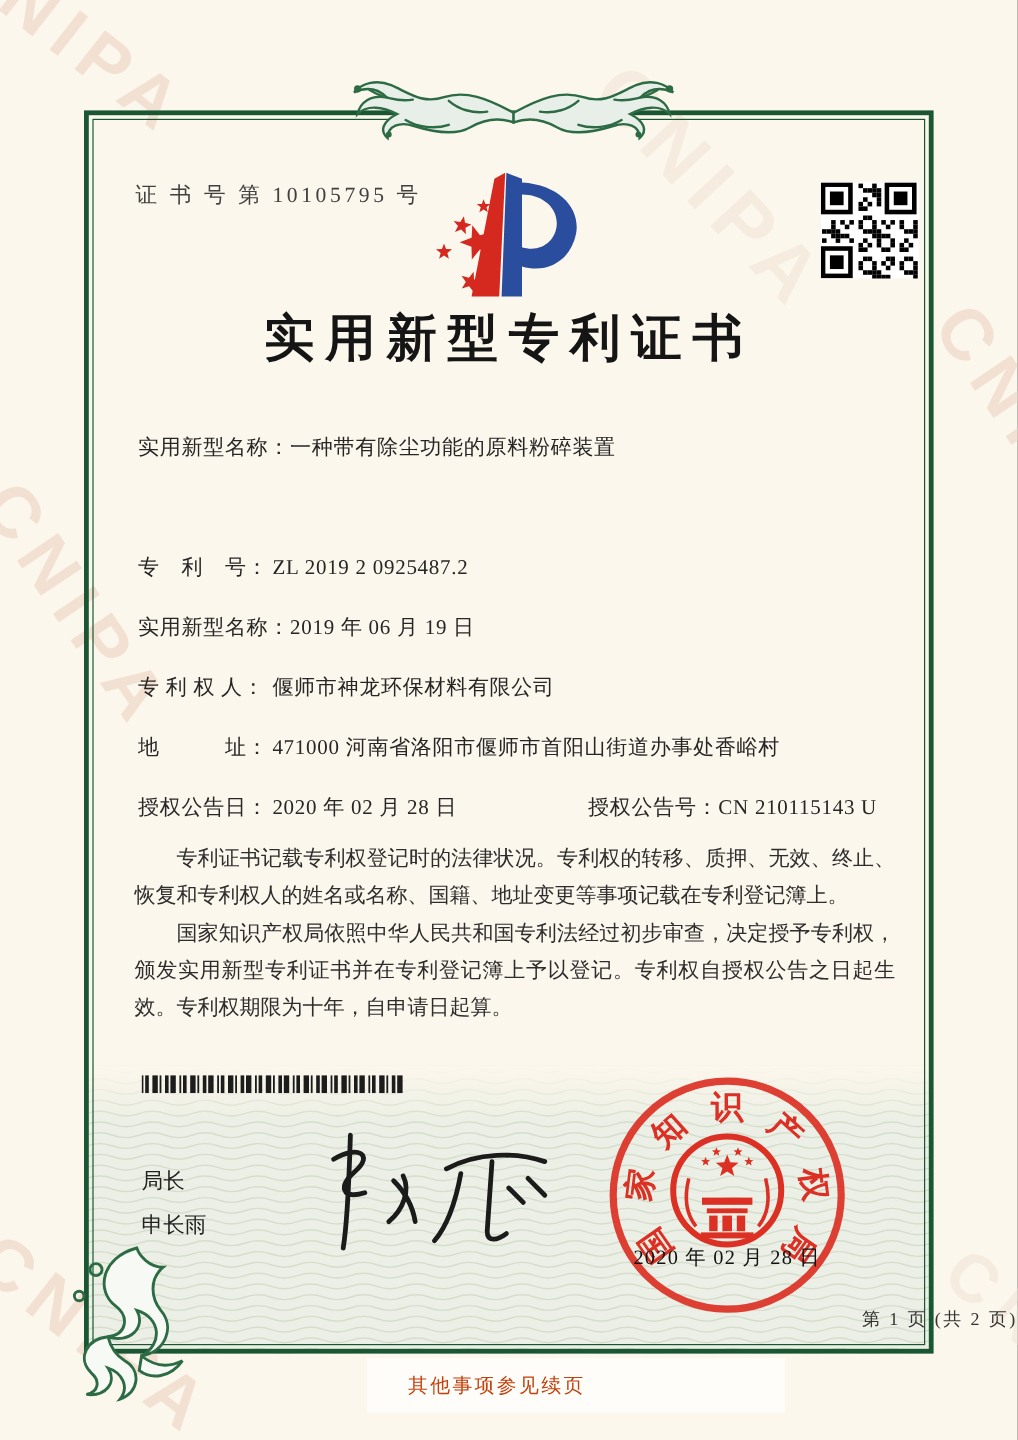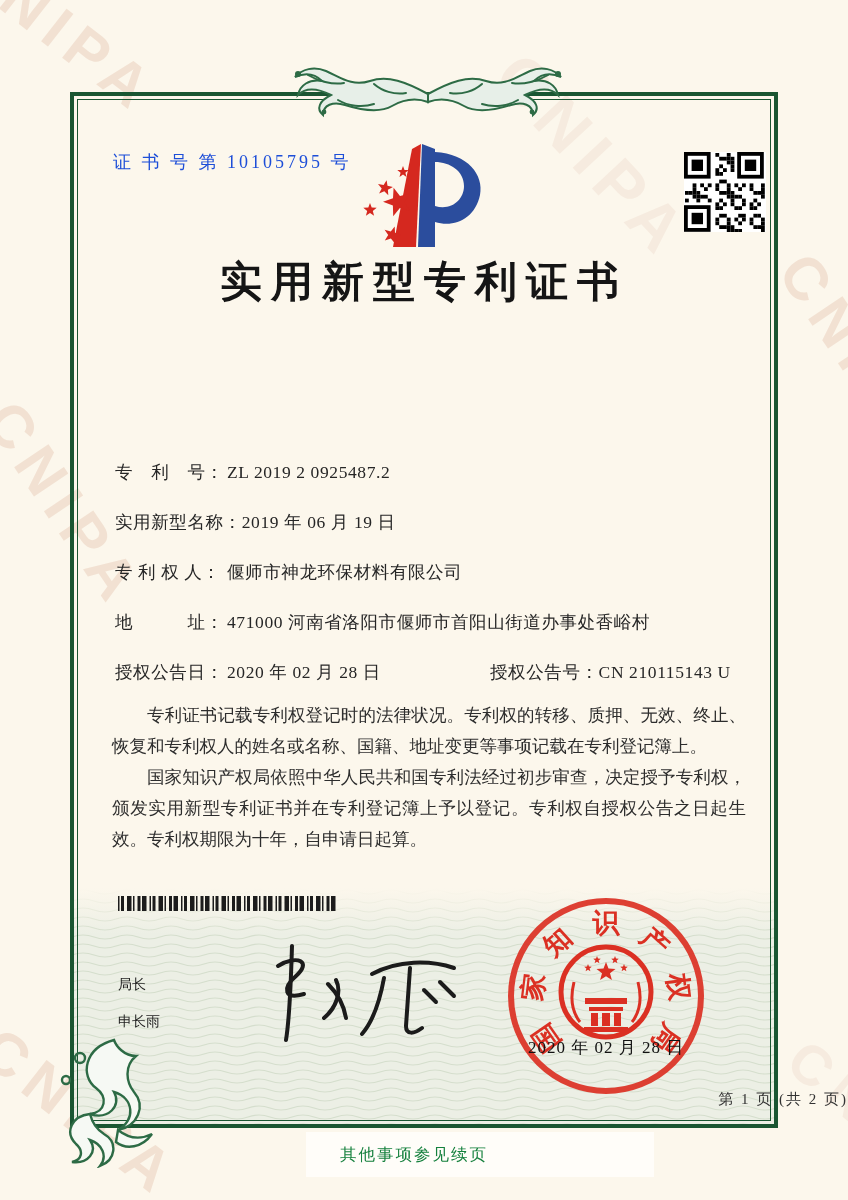--- a/index.html
+++ b/index.html
@@ -30,21 +30,21 @@
     position:absolute;left:70px;top:92px;width:708px;height:1036px;
     border:4px solid #1a5632;box-sizing:border-box;
   }
   .frame-inner{
     position:absolute;left:3px;top:3px;right:3px;bottom:3px;
     border:1px solid #1a5632;
   }
   .top-orn{position:absolute;left:278px;top:60px;}
   .corner-orn{position:absolute;left:36px;top:1036px;}
   
-  .cert-no{position:absolute;left:113px;top:150px;font-size:18px;letter-spacing:3px;color:#1d4ed8;}
+  .cert-no{position:absolute;left:113px;top:150px;font-size:18px;letter-spacing:3px;color:#404040;}
   .logo{position:absolute;left:355px;top:142px;}
   .qr{position:absolute;left:684px;top:152px;width:82px;height:80px;background:#fff;}
   .doc-title{
     position:absolute;left:0;top:254px;width:100%;text-align:center;
     font-size:42px;font-weight:bold;letter-spacing:9px;color:#151515;
   }
   
   .field-row{position:absolute;left:115px;font-size:17.5px;color:#262626;white-space:nowrap;letter-spacing:0.6px;}
   .field-row .lbl{display:inline-block;min-width:112px;}
   .fr1{top:360px;} .fr2{top:410px;} .fr3{top:460px;} .fr4{top:510px;}
@@ -54,21 +54,21 @@
   
   .body-text{
     position:absolute;left:112px;top:700px;width:634px;
     font-size:17.5px;line-height:31px;text-align:justify;color:#2d2d2d;
   }
   .body-text p{margin:0;text-indent:2em;}
   
   .barcode{position:absolute;left:118px;top:896px;}
   
   .signer{position:absolute;left:118px;top:966px;font-family:"Liberation Sans","DejaVu Sans",sans-serif;
-    font-size:14px;color:#222;line-height:37px;}
+    font-size:18px;color:#222;line-height:37px;}
   .sig-svg{position:absolute;left:232px;top:938px;}
   
   .seal{position:absolute;left:508px;top:898px;width:196px;height:196px;}
   .seal-ring{position:absolute;left:0;top:0;width:196px;height:196px;border-radius:50%;
     border:6px solid rgba(219,48,35,0.92);box-sizing:border-box;}
   .seal-char{
     position:absolute;left:84px;top:84px;width:28px;height:28px;
     font-size:27px;font-weight:bold;color:#db3023;text-align:center;line-height:28px;
   }
   .sc0{transform:rotate(-125deg) translateY(-73px);}
@@ -78,21 +78,21 @@
   .sc4{transform:rotate(42deg)   translateY(-73px);}
   .sc5{transform:rotate(83deg)   translateY(-73px);}
   .sc6{transform:rotate(125deg)  translateY(-73px);}
   .seal-emblem{position:absolute;left:48px;top:44px;}
   .seal-date{position:absolute;left:-10px;top:138px;width:216px;text-align:center;
     font-size:17px;color:#111;letter-spacing:1px;white-space:nowrap;}
   
   .page-info{position:absolute;left:0;top:1090px;width:100%;text-align:right;font-size:15px;color:#333;letter-spacing:2px;}
   .note-strip{position:absolute;left:306px;top:1132px;width:348px;height:45px;background:#fffdf9;
     display:flex;align-items:center;}
-  .note-strip span{padding-left:34px;font-size:16.5px;letter-spacing:2px;color:#15803d;}
+  .note-strip span{padding-left:34px;font-size:16.5px;letter-spacing:2px;color:#c2410c;}
 </style>
 </head>
 <body>
 
 <div class="page">
 
   <div class="wm wm1">CNIPA</div>
   <div class="wm wm2">CNIPA</div>
   <div class="wm wm3">CNIPA</div>
   <div class="wm wm4">CNIPA</div>
@@ -283,20 +283,23 @@
         <rect x="57" y="3.8" width="19" height="19" fill="#fff"></rect>
         <rect x="60.8" y="7.6" width="11.399999999999999" height="11.399999999999999" fill="#000"></rect>
         <rect x="0" y="53.199999999999996" width="26.599999999999998" height="26.599999999999998" fill="#000"></rect>
         <rect x="3.8" y="57" width="19" height="19" fill="#fff"></rect>
         <rect x="7.6" y="60.8" width="11.399999999999999" height="11.399999999999999" fill="#000"></rect>
       </svg>
   </div>
 
   <div class="doc-title">实用新型专利证书</div>
 
+  <div class="field-row fr1">
+    <span class="lbl">实用新型名称：</span><span>一种带有除尘功能的原料粉碎装置</span>
+  </div>
   <div class="field-row fr3">
     <span class="lbl">专　利　号：</span><span>ZL 2019 2 0925487.2</span>
   </div>
   <div class="field-row fr4">
     <span class="lbl">实用新型名称：</span><span>2019 年 06 月 19 日</span>
   </div>
   <div class="field-row fr5">
     <span class="lbl">专 利 权 人：</span><span>偃师市神龙环保材料有限公司</span>
   </div>
   <div class="field-row fr6">

